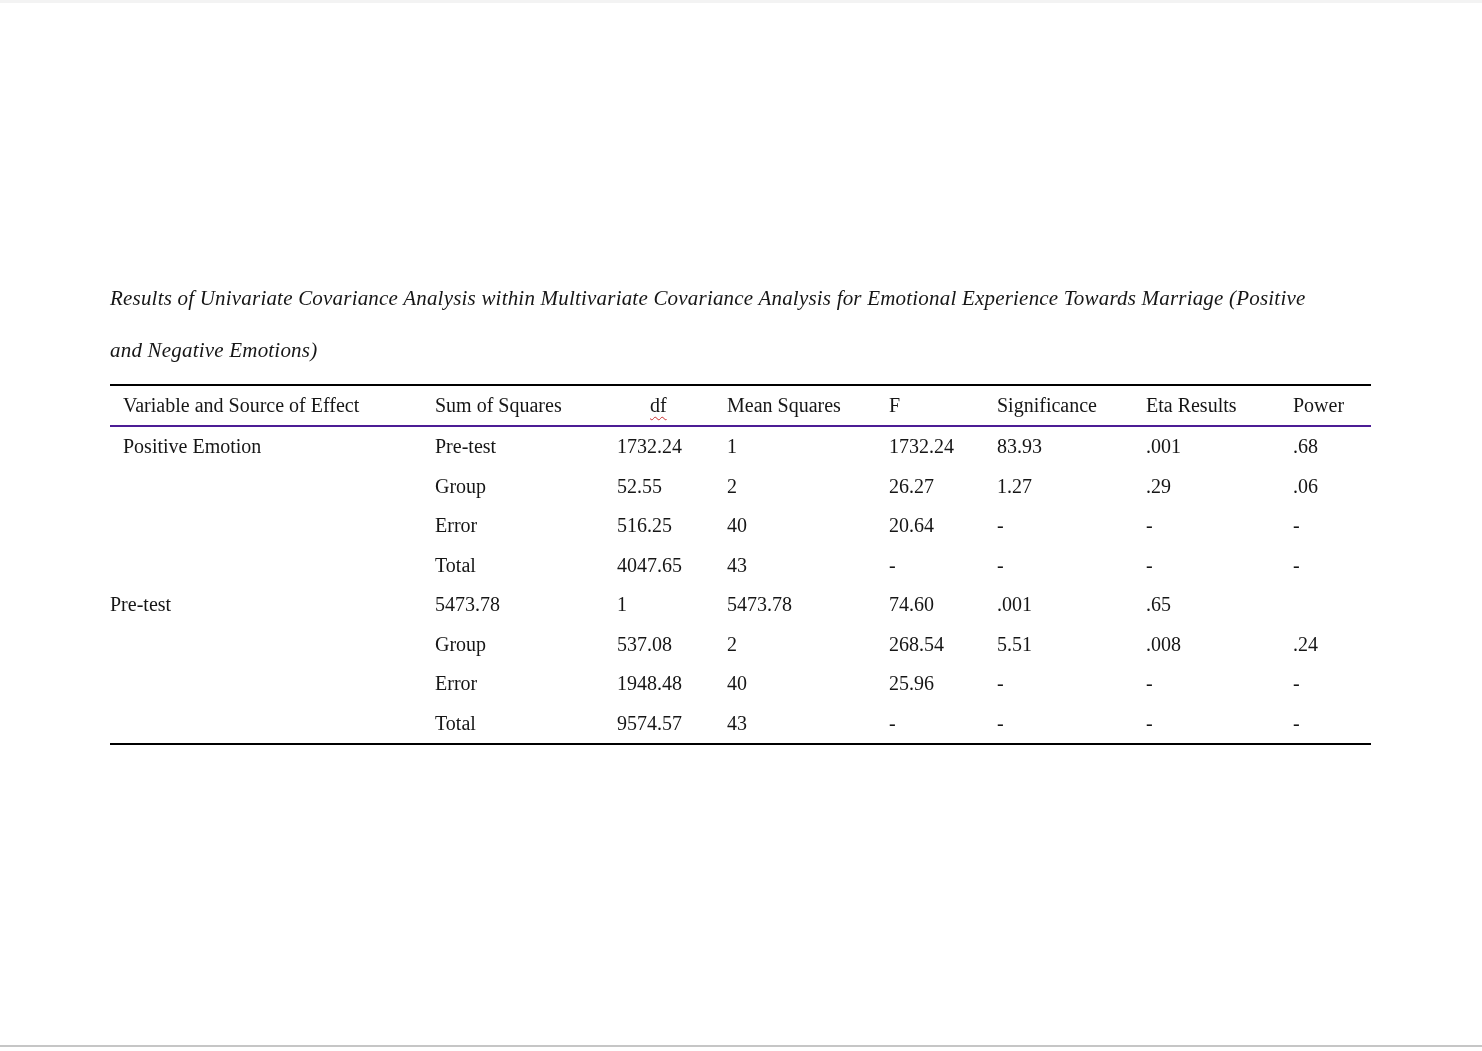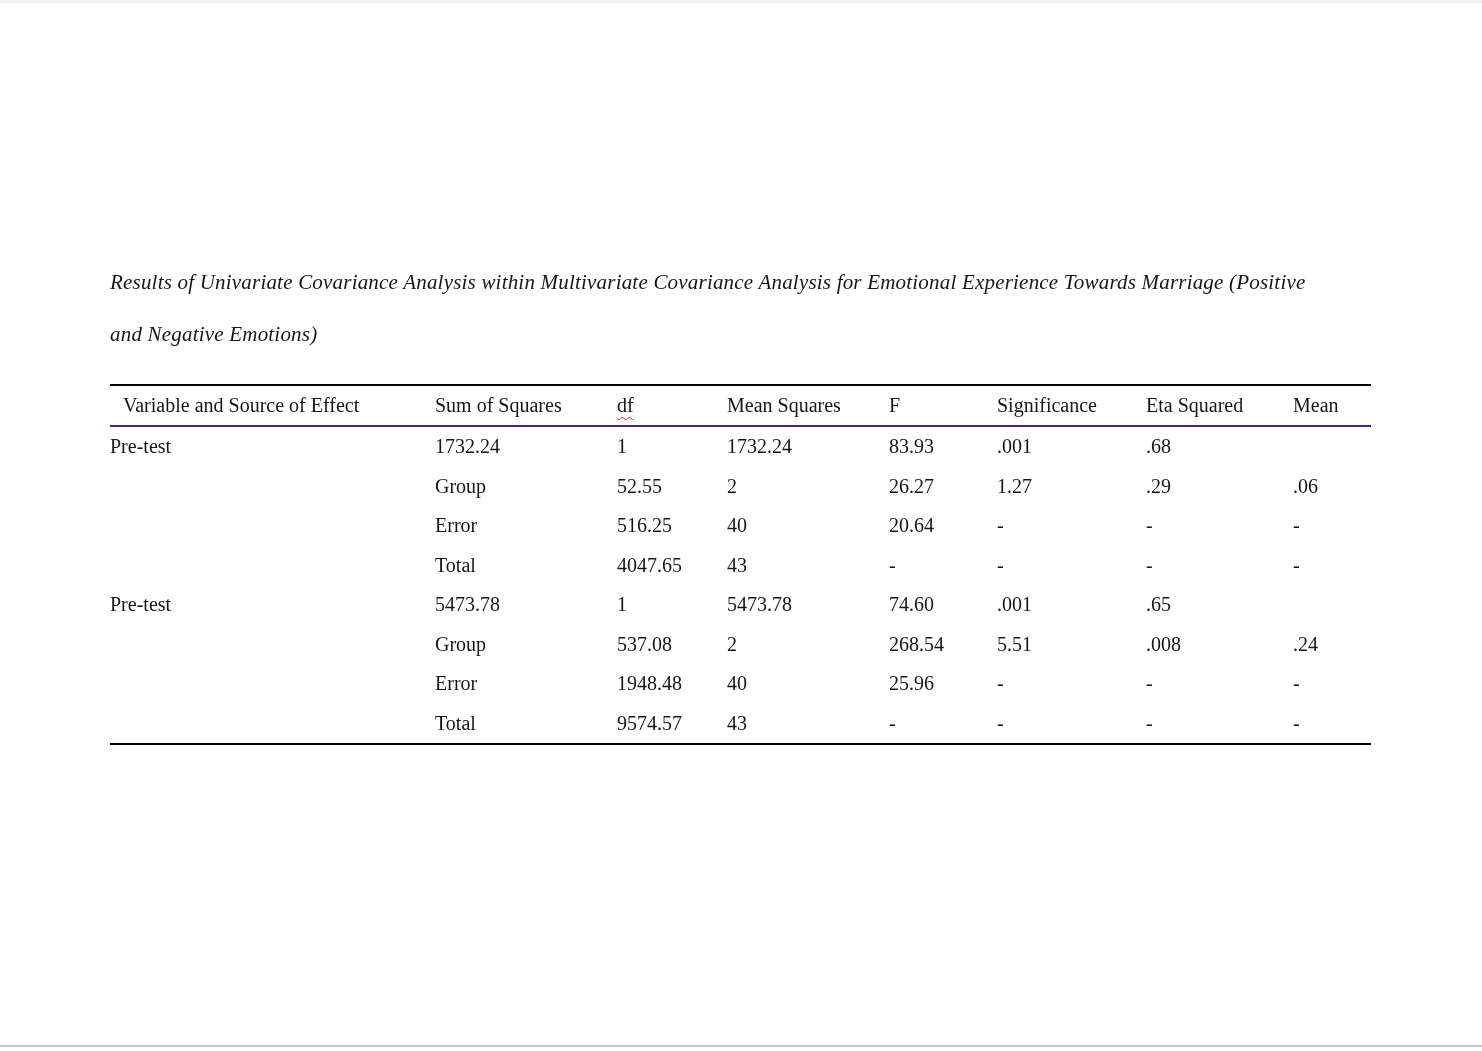--- a/index.html
+++ b/index.html
@@ -21,21 +21,21 @@
   }
   .page-bottom-edge {
     position: absolute;
     left: 0; top: 1045px;
     width: 1482px; height: 2px;
     background: #c6c6c6;
   }
   .title {
     position: absolute;
     left: 110px;
-    top: 256px;
+    top: 272px;
     width: 1290px;
     font-style: italic;
     font-size: 21px;
     letter-spacing: 0.2px;
   }
   .title-line {
     line-height: 52px;
     white-space: nowrap;
   }
   .tbl {
@@ -59,20 +59,21 @@
   .th, .td {
     display: flex;
     align-items: center;
     white-space: nowrap;
     overflow: visible;
   }
   .th.c0, .td.c0 { padding-left: 13px; }
   .spell-error {
     text-decoration: underline wavy #cc2f2f 1px;
     text-underline-offset: 4px;
+    margin-left: 33px;
   }
 </style>
 </head>
 <body>
 
 <div class="page">
   <div class="page-top-edge"></div>
 
   <div class="title">
     <div class="title-line">Results of Univariate Covariance Analysis within Multivariate Covariance Analysis for Emotional Experience Towards Marriage (Positive</div>
@@ -80,25 +81,26 @@
   </div>
 
   <div class="tbl">
     <div class="thead">
       <div class="th c0">Variable and Source of Effect</div>
       <div class="th c1">Sum of Squares</div>
       <div class="th c2 spell-error">df</div>
       <div class="th c3">Mean Squares</div>
       <div class="th c4">F</div>
       <div class="th c5">Significance</div>
-      <div class="th c6">Eta Squared</div>
-      <div class="th c7">Mean</div>
+      <div class="th c6">Eta Results</div>
+      <div class="th c7">Power</div>
     </div>
     <div id="tbody">
         <div class="trow">
+          <div class="td c0">Positive Emotion</div>
           <div class="td c1">Pre-test</div>
           <div class="td c2">1732.24</div>
           <div class="td c3">1</div>
           <div class="td c4">1732.24</div>
           <div class="td c5">83.93</div>
           <div class="td c6">.001</div>
           <div class="td c7">.68</div>
         </div>
         <div class="trow">
           <div class="td c0"></div>

